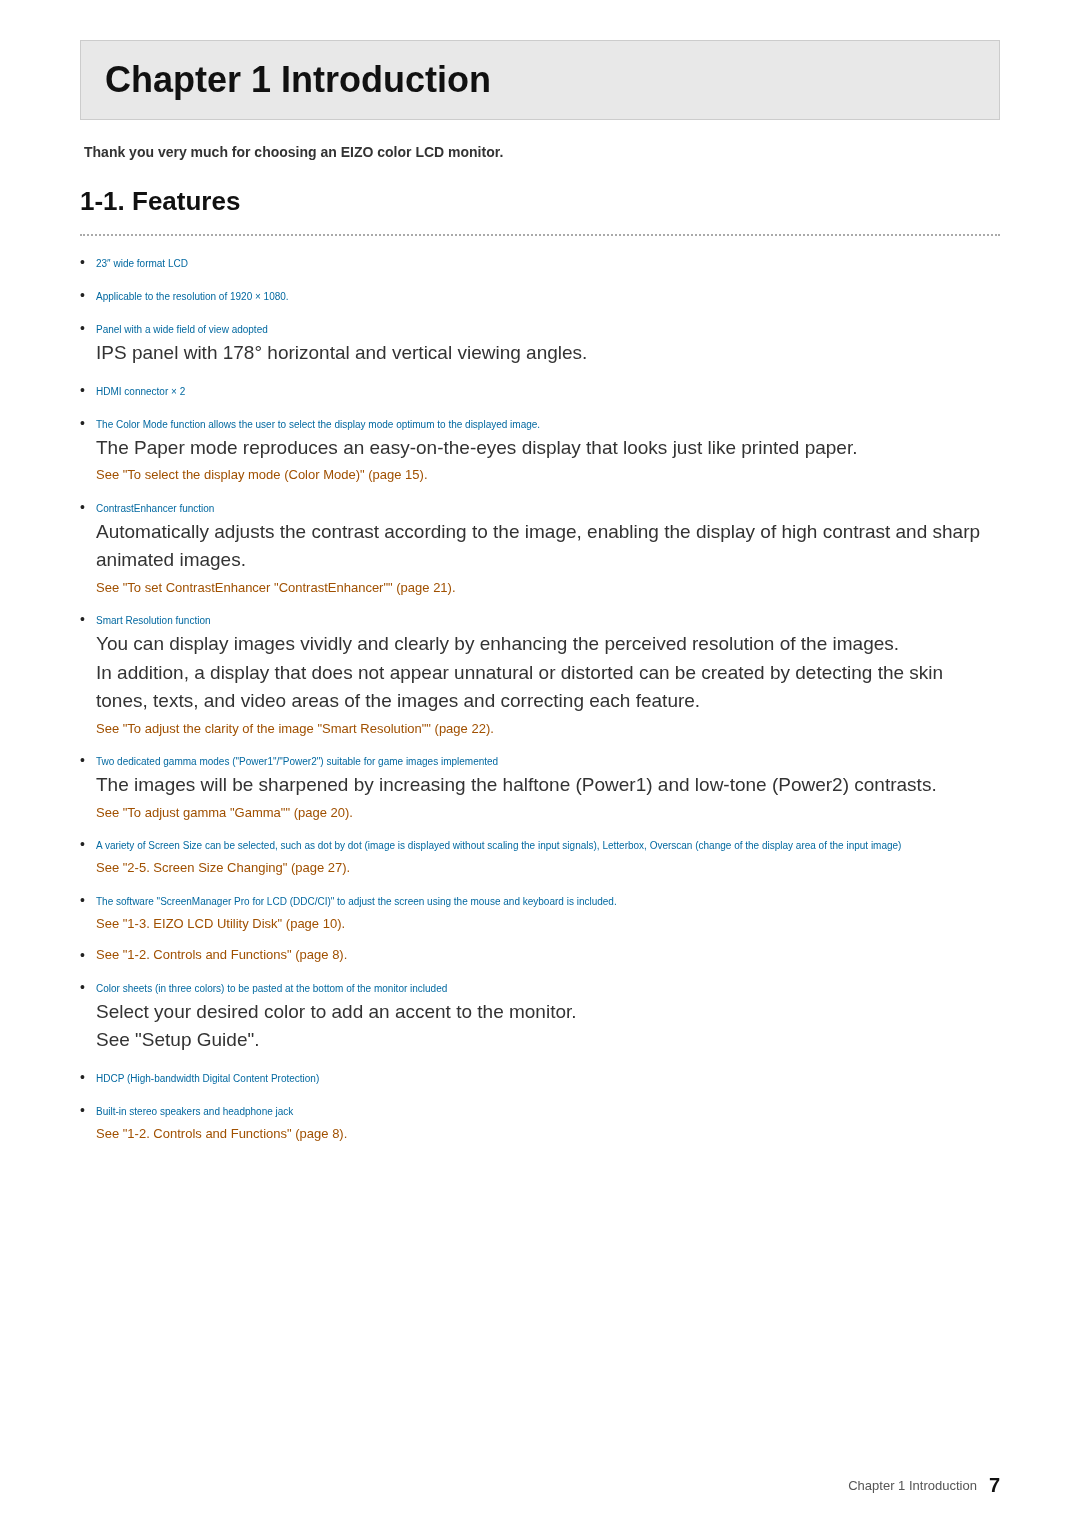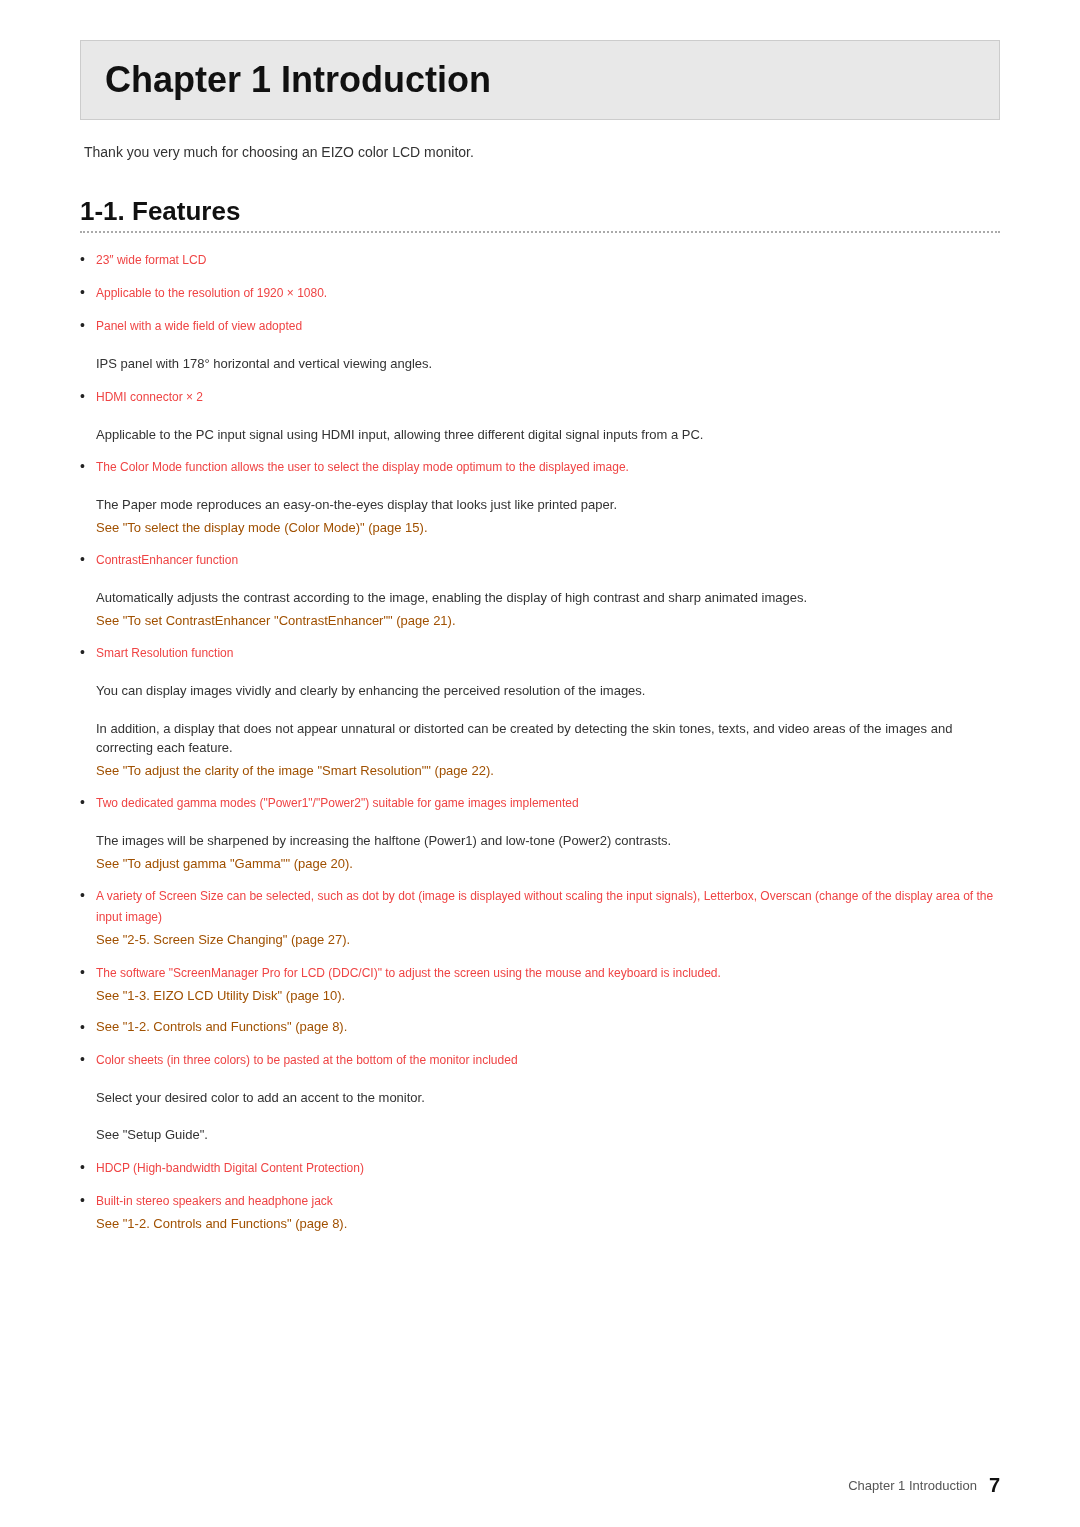--- a/index.html
+++ b/index.html
@@ -32,33 +32,34 @@
 
     .chapter-title {
       font-size: 36px;
       font-weight: bold;
       color: #111;
     }
 
     .intro-text {
       font-size: 14px;
       color: #333;
-      margin-bottom: 36px;
+      margin-bottom: 26px;
       padding-left: 4px;
+      font-weight: bold;
     }
 
     .section-header {
       margin-bottom: 12px;
     }
 
     .section-title {
       font-size: 26px;
       font-weight: bold;
       color: #111;
-      margin-bottom: 4px;
+      margin-bottom: 17px;
     }
 
     .dotted-line {
       border: none;
       border-top: 2px dotted #aaa;
       margin-bottom: 16px;
     }
 
     .features-list {
       list-style: none;
@@ -74,32 +75,32 @@
     }
 
     .features-list > li::before {
       content: "•";
       position: absolute;
       left: 0;
       top: 0;
     }
 
     .feature-main {
-      font-size: 12px;
-      color: #ef4444;
+      font-size: 10px;
+      color: #0369a1;
     }
 
     .feature-main.bold {
       font-weight: normal;
     }
 
     .feature-sub {
-      font-size: 13px;
+      font-size: 19px;
       color: #333;
-      margin-top: 18px;
+      margin-top: 0;
       line-height: 1.5;
     }
 
     .feature-link {
       color: #a05000;
       text-decoration: none;
       font-size: 13px;
       display: block;
       margin-top: 3px;
     }
@@ -134,21 +135,21 @@
 
   <div class="section-header">
     <div class="section-title">1-1.  Features</div>
     <hr class="dotted-line">
   </div>
 
   <ul class="features-list" id="features-list">
   <li><span class="feature-main">23″ wide format LCD</span></li>
       <li><span class="feature-main">Applicable to the resolution of 1920 × 1080.</span></li>
       <li><span class="feature-main">Panel with a wide field of view adopted</span><div class="feature-sub">IPS panel with 178° horizontal and vertical viewing angles.</div></li>
-      <li><span class="feature-main">HDMI connector × 2</span><div class="feature-sub">Applicable to the PC input signal using HDMI input, allowing three different digital signal inputs from a PC.</div></li>
+      <li><span class="feature-main">HDMI connector × 2</span></li>
       <li><span class="feature-main bold">The Color Mode function allows the user to select the display mode optimum to the displayed image.</span><div class="feature-sub">The Paper mode reproduces an easy-on-the-eyes display that looks just like printed paper.</div><a class="feature-link" href="#">See "To select the display mode (Color Mode)" (page 15).</a></li>
       <li><span class="feature-main">ContrastEnhancer function</span><div class="feature-sub">Automatically adjusts the contrast according to the image, enabling the display of high contrast and sharp animated images.</div><a class="feature-link" href="#">See "To set ContrastEnhancer "ContrastEnhancer"" (page 21).</a></li>
       <li><span class="feature-main">Smart Resolution function</span><div class="feature-sub">You can display images vividly and clearly by enhancing the perceived resolution of the images.</div><div class="feature-sub">In addition, a display that does not appear unnatural or distorted can be created by detecting the skin tones, texts, and video areas of the images and correcting each feature.</div><a class="feature-link" href="#">See "To adjust the clarity of the image "Smart Resolution"" (page 22).</a></li>
       <li><span class="feature-main bold">Two dedicated gamma modes ("Power1"/"Power2") suitable for game images implemented</span><div class="feature-sub">The images will be sharpened by increasing the halftone (Power1) and low-tone (Power2) contrasts.</div><a class="feature-link" href="#">See "To adjust gamma "Gamma"" (page 20).</a></li>
       <li><span class="feature-main">A variety of Screen Size can be selected, such as dot by dot (image is displayed without scaling the input signals), Letterbox, Overscan (change of the display area of the input image)</span><a class="feature-link" href="#">See "2-5. Screen Size Changing" (page 27).</a></li>
       <li><span class="feature-main bold">The software "ScreenManager Pro for LCD (DDC/CI)" to adjust the screen using the mouse and keyboard is included.</span><a class="feature-link" href="#">See "1-3. EIZO LCD Utility Disk" (page 10).</a></li>
       <li><a class="feature-link" href="#">See "1-2. Controls and Functions" (page 8).</a></li>
       <li><span class="feature-main bold">Color sheets (in three colors) to be pasted at the bottom of the monitor included</span><div class="feature-sub">Select your desired color to add an accent to the monitor.</div><div class="feature-sub">See "Setup Guide".</div></li>
       <li><span class="feature-main">HDCP (High-bandwidth Digital Content Protection)</span></li>
       <li><span class="feature-main">Built-in stereo speakers and headphone jack</span><a class="feature-link" href="#">See "1-2. Controls and Functions" (page 8).</a></li>

